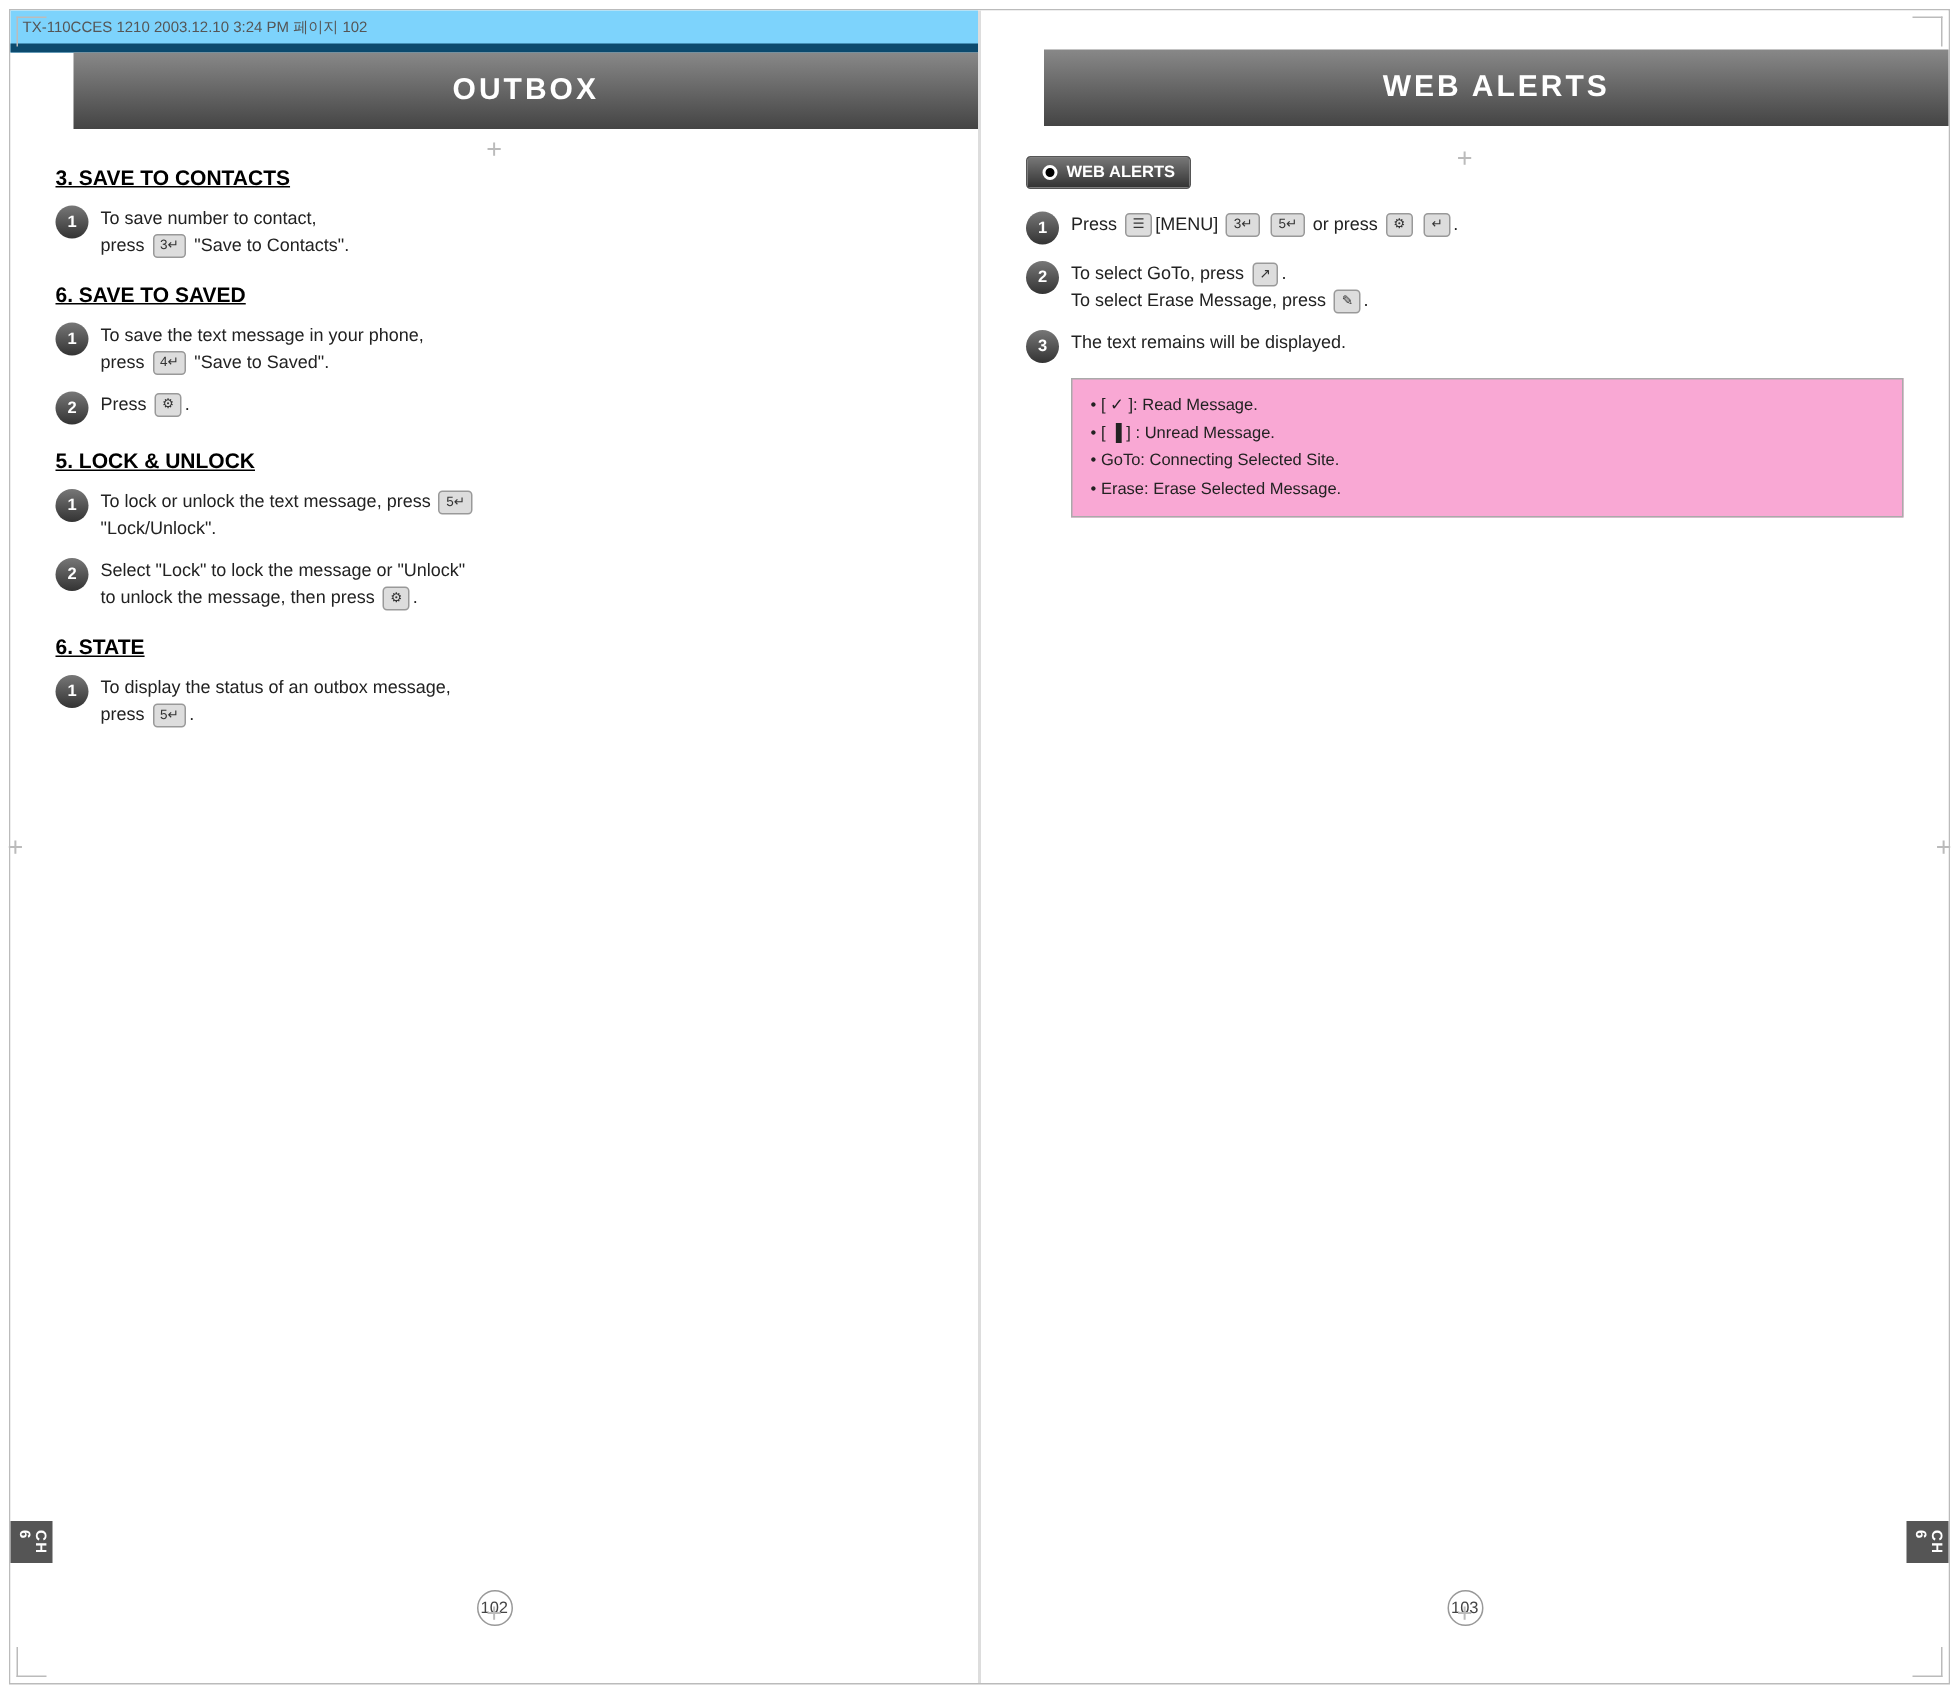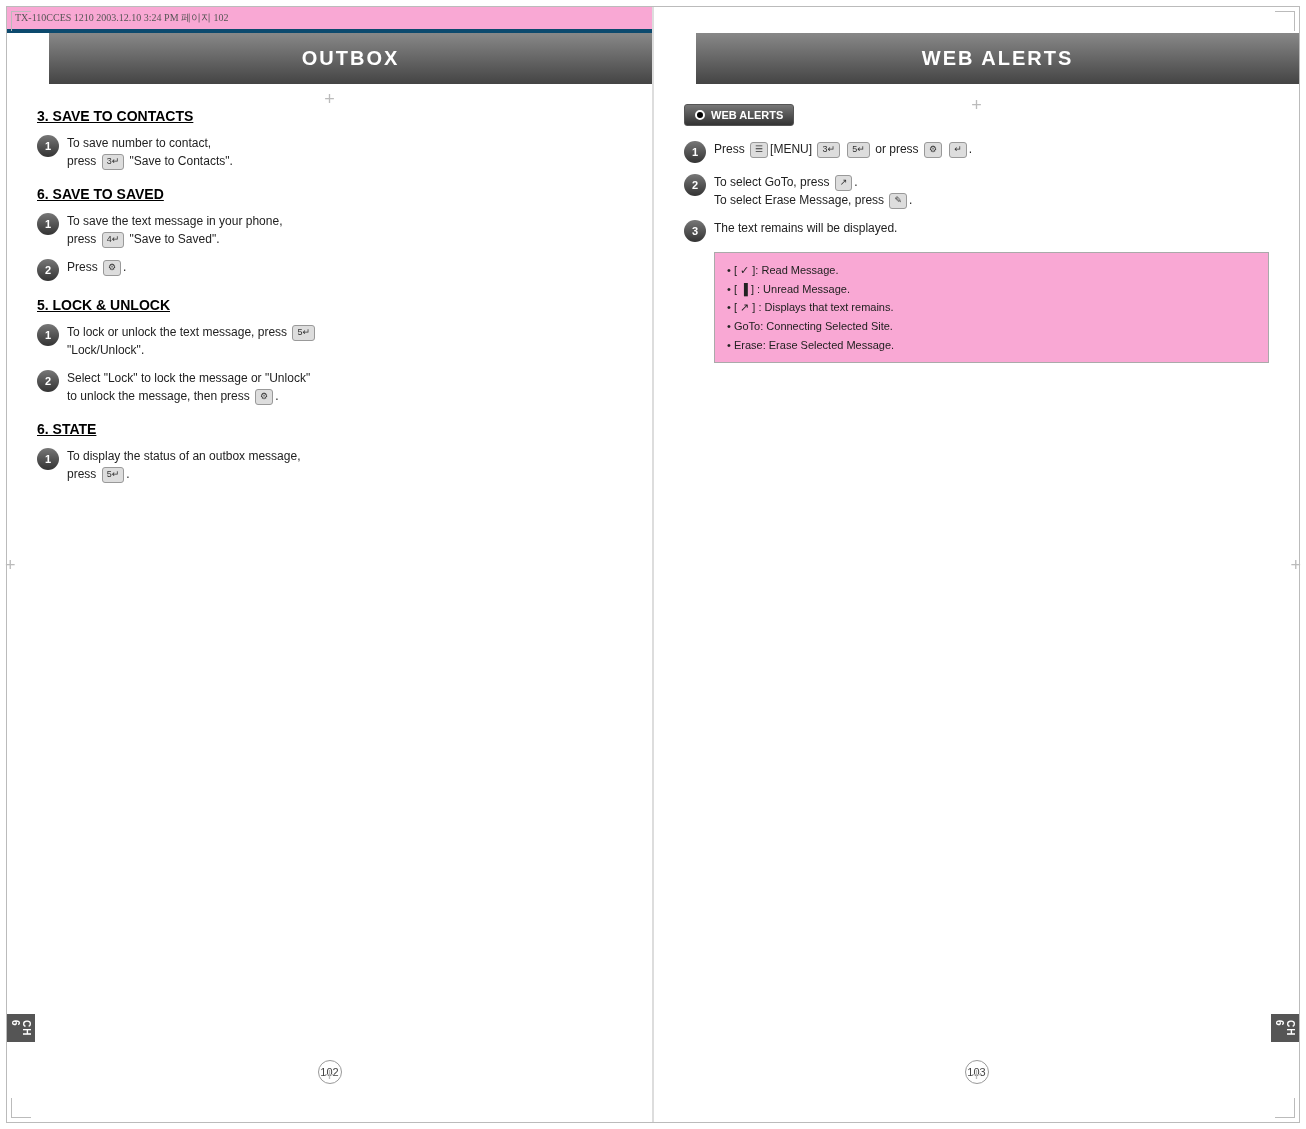--- a/index.html
+++ b/index.html
@@ -10,23 +10,22 @@
       font-family: Arial, sans-serif;
       font-size: 13px;
       display: flex;
       flex-direction: column;
     }
 
     .top-bar {
       font-size: 10px;
       color: #555;
       padding: 4px 8px;
-      border-bottom: 4px solid #0c4a6e;
-      background: #f9a8d4;
-      font-family: Liberation Serif, serif;
+      border-bottom: 6px solid #0c4a6e;
+      background: #7dd3fc;
     }
 
     
     .page-left {
       flex: 1;
       border-right: 1px solid #ccc;
       display: flex;
       flex-direction: column;
       position: relative;
       background: #fff;
@@ -350,21 +349,20 @@
         <div class="step-circle">3</div>
         <div class="step-text">
           The text remains will be displayed.
         </div>
       </div>
 
       
       <div class="info-box">
         <div class="info-box-item">[ ✓ ]: Read Message.</div>
         <div class="info-box-item">[ ▐ ] : Unread Message.</div>
-        <div class="info-box-item">[ ↗ ] : Displays that text remains.</div>
         <div class="info-box-item">GoTo: Connecting Selected Site.</div>
         <div class="info-box-item">Erase: Erase Selected Message.</div>
       </div>
 
     </div>
 
     <div class="chapter-tab-right">CH<br>6</div>
 
     <div class="page-number">
       <span class="page-num-circle">

